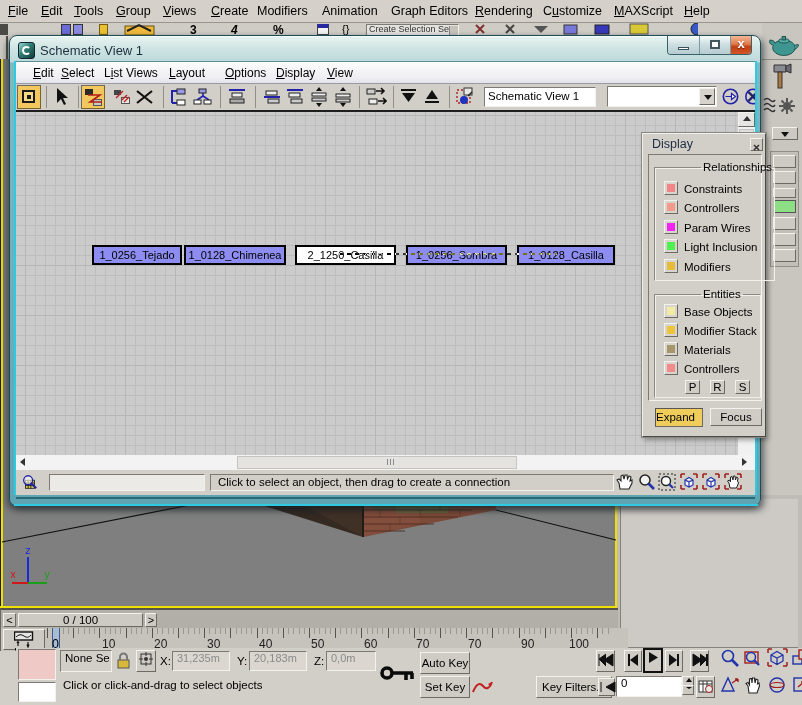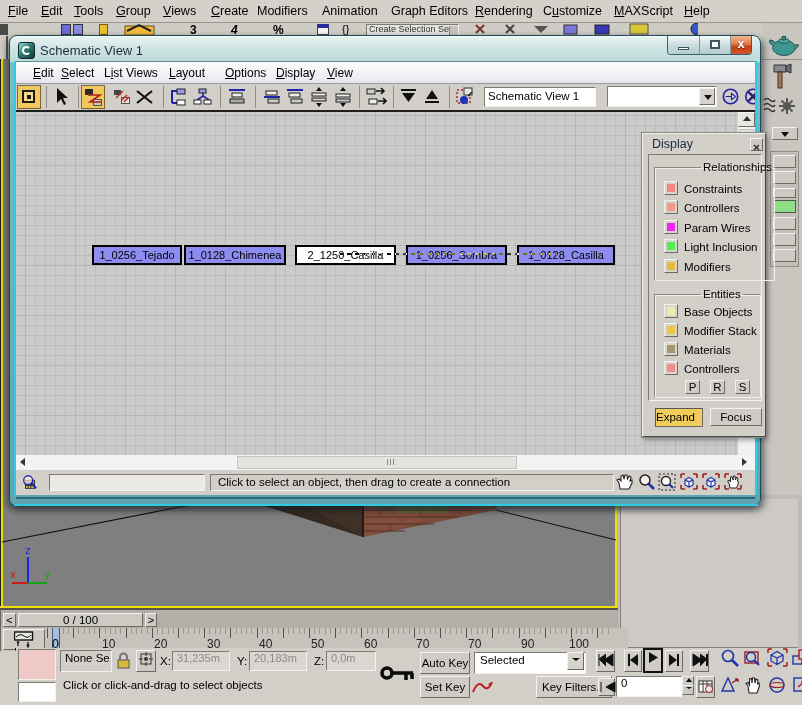--- a/index.html
+++ b/index.html
@@ -214,26 +214,20 @@
         </g>
       </svg>
   </div>
 
   <div class="abs" style="left:44px;top:29px;width:316px;height:23px;">
     <span style="position:absolute;left:3px;top:2px;font-size:11.5px;white-space:nowrap;">Click or click-and-drag to select objects</span>
   </div>
 
   <div class="abs sbtn" style="left:404px;top:4px;width:50px;height:22px;line-height:20px;">Auto Key</div>
   <div class="abs sbtn" style="left:404px;top:28px;width:50px;height:22px;line-height:20px;">Set Key</div>
-  <div class="abs sunken" style="left:458px;top:4px;width:112px;height:22px;background:#fff;">
-    <span style="position:absolute;left:5px;top:1px;font-size:11.5px;">Selected</span>
-    <div class="abs raised" style="right:1px;top:-1px;width:17px;height:18px;background:#d6d3cc;">
-      <div class="abs" style="left:4px;top:5px;width:0;height:0;border-left:4px solid transparent;border-right:4px solid transparent;border-top:3px solid #111;"></div>
-    </div>
-  </div>
   <div class="abs" style="left:454px;top:28px;width:26px;height:22px;">
     <svg width="26" height="22">
         <path d="M3 16 Q8 4 13 10 Q18 16 22 6" stroke="#c02020" stroke-width="2" fill="none"></path>
         <path d="M22 6 L18 8 L21 11 Z" fill="#c02020"></path>
       </svg>
   </div>
   <div class="abs sbtn" style="left:482px;top:28px;width:76px;height:22px;line-height:20px;margin-left:38px;">Key Filters...</div>
 
   <div class="abs sbtn" style="left:580px;top:2px;width:19px;height:22px;">
     <svg width="18" height="14" style="margin-top:2px;">

